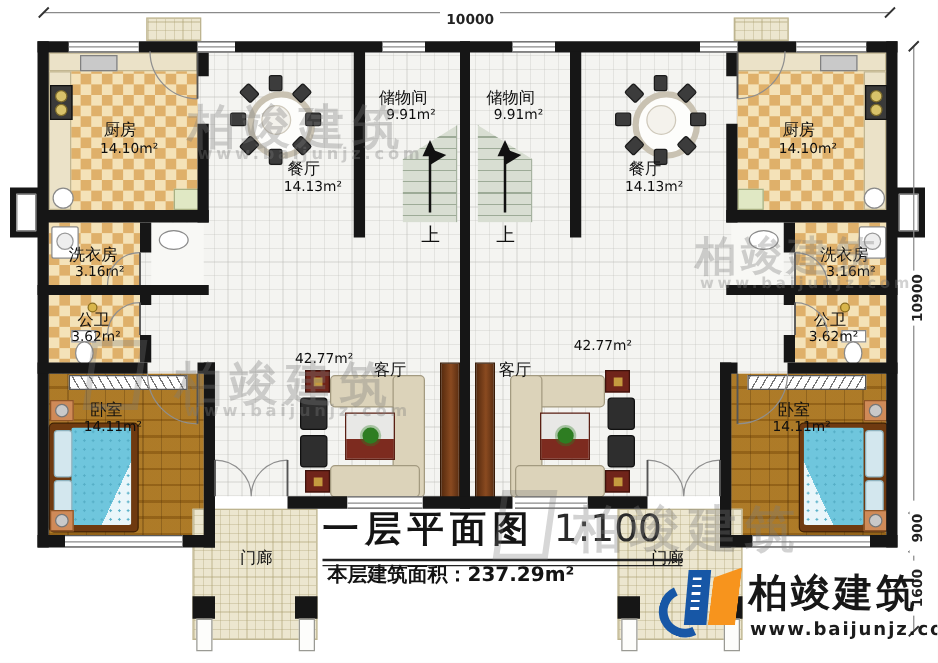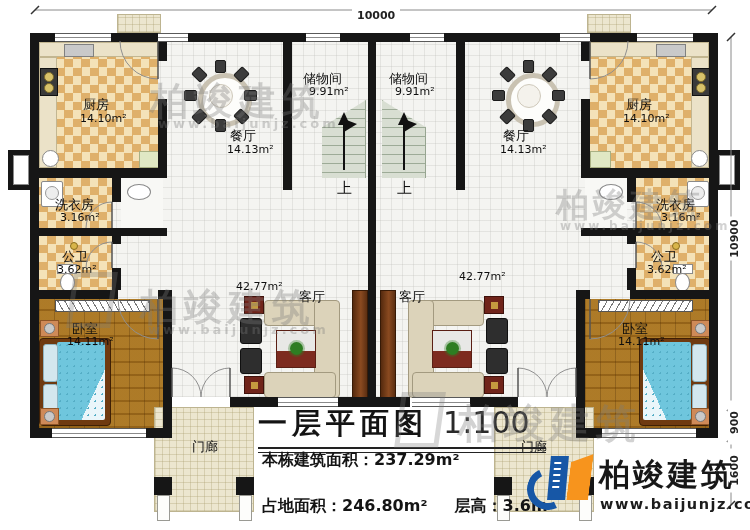--- a/index.html
+++ b/index.html
@@ -320,26 +320,21 @@
 
   <div class="abs" style="left:258px;top:404px;z-index:35">
     <div style="white-space:nowrap">
       <span style="font-size:29px;font-weight:bold;letter-spacing:5px;color:#141414">一层平面图</span>
       <span style="font-size:30px;font-weight:500;color:#2a2a2a;margin-left:10px">1:100</span>
     </div>
     <div style="width:288px;height:2px;background:#222;margin-top:3px"></div>
     <div style="width:288px;height:1px;background:#222;margin-top:3px"></div>
   </div>
   <div class="statrow" style="left:262px;top:450px;z-index:35">
-    <span>本栋建筑面积：</span><span>237.29m²</span>
-  </div>
-  <div class="statrow" style="left:262px;top:496px;z-index:35">
-    <span>占地面积：</span><span>246.80m²</span>
-    <span style="display:inline-block;width:16px"></span>
-    <span>层高：</span><span>3.6m</span>
+    <span>本层建筑面积：</span><span>237.29m²</span>
   </div>
 
   <div class="abs" style="left:527px;top:452px;width:210px;height:70px;z-index:36">
     <div class="abs" style="left:0;top:16px;width:42px;height:42px;border:7px solid #1757a6;border-radius:50%;border-top-color:transparent;border-right-color:transparent;transform:rotate(20deg);box-sizing:border-box"></div>
     <div class="abs" style="left:22px;top:4px;width:18px;height:44px;background:#1757a6;transform:skewX(-5deg)">
       <div class="abs" style="left:4px;top:6px;width:7px;height:30px;background-image:repeating-linear-gradient(180deg,#fff 0 2px,transparent 2px 6px)"></div>
     </div>
     <div class="abs" style="left:42px;top:2px;width:22px;height:46px;background:#f7941d;clip-path:polygon(0 18%,100% 0,100% 100%,0 100%);transform:skewX(-7deg)"></div>
     <div class="abs" style="left:72px;top:2px;font-size:31px;font-weight:900;letter-spacing:3px;color:#171717;white-space:nowrap">柏竣建筑</div>
     <div class="abs" style="left:73px;top:44px;font-size:14.5px;font-weight:bold;letter-spacing:1.5px;color:#1c1c1c;white-space:nowrap">www.baijunjz.com</div>

